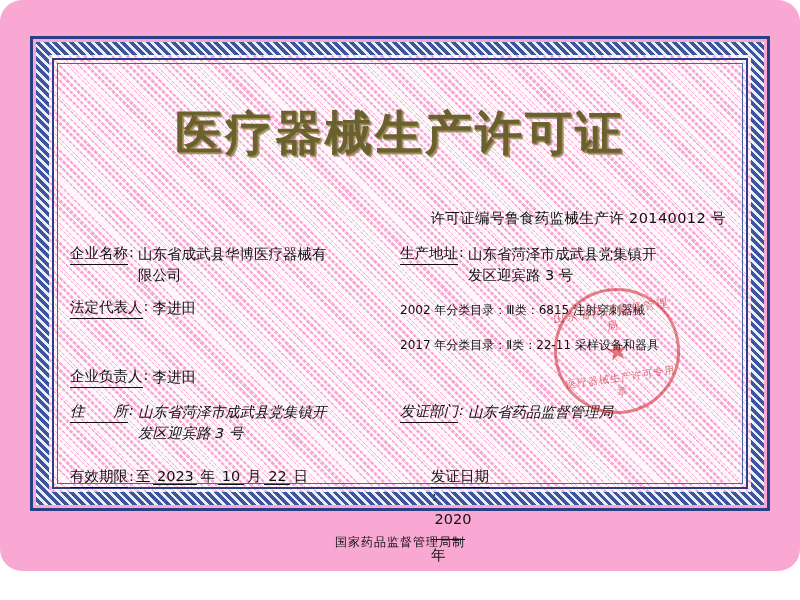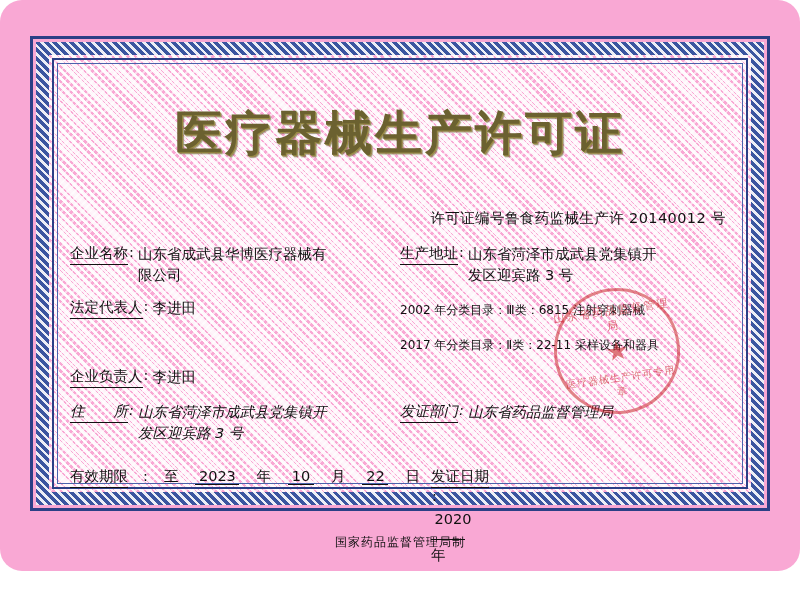--- a/index.html
+++ b/index.html
@@ -139,21 +139,21 @@
   .scope-lines {
     font-size: 12px;
     line-height: 1.6;
     margin-top: 3px;
     color: #111;
   }
 
   .row-address { margin-top: 14px; font-style: italic; }
   .row-valid { margin-top: 18px; align-items: baseline; }
 
-  .valid-left { display: flex; align-items: baseline; gap: 14px; }
+  .valid-left { display: flex; align-items: baseline; }
   .underline-val {
     display: inline-block;
     min-width: 44px;
     text-align: center;
     border-bottom: 1px solid #111;
     margin: 6px 3px;
   }
   .underline-val.sm { min-width: 26px; }
   .underline-val.blank { min-width: 34px; }
 

